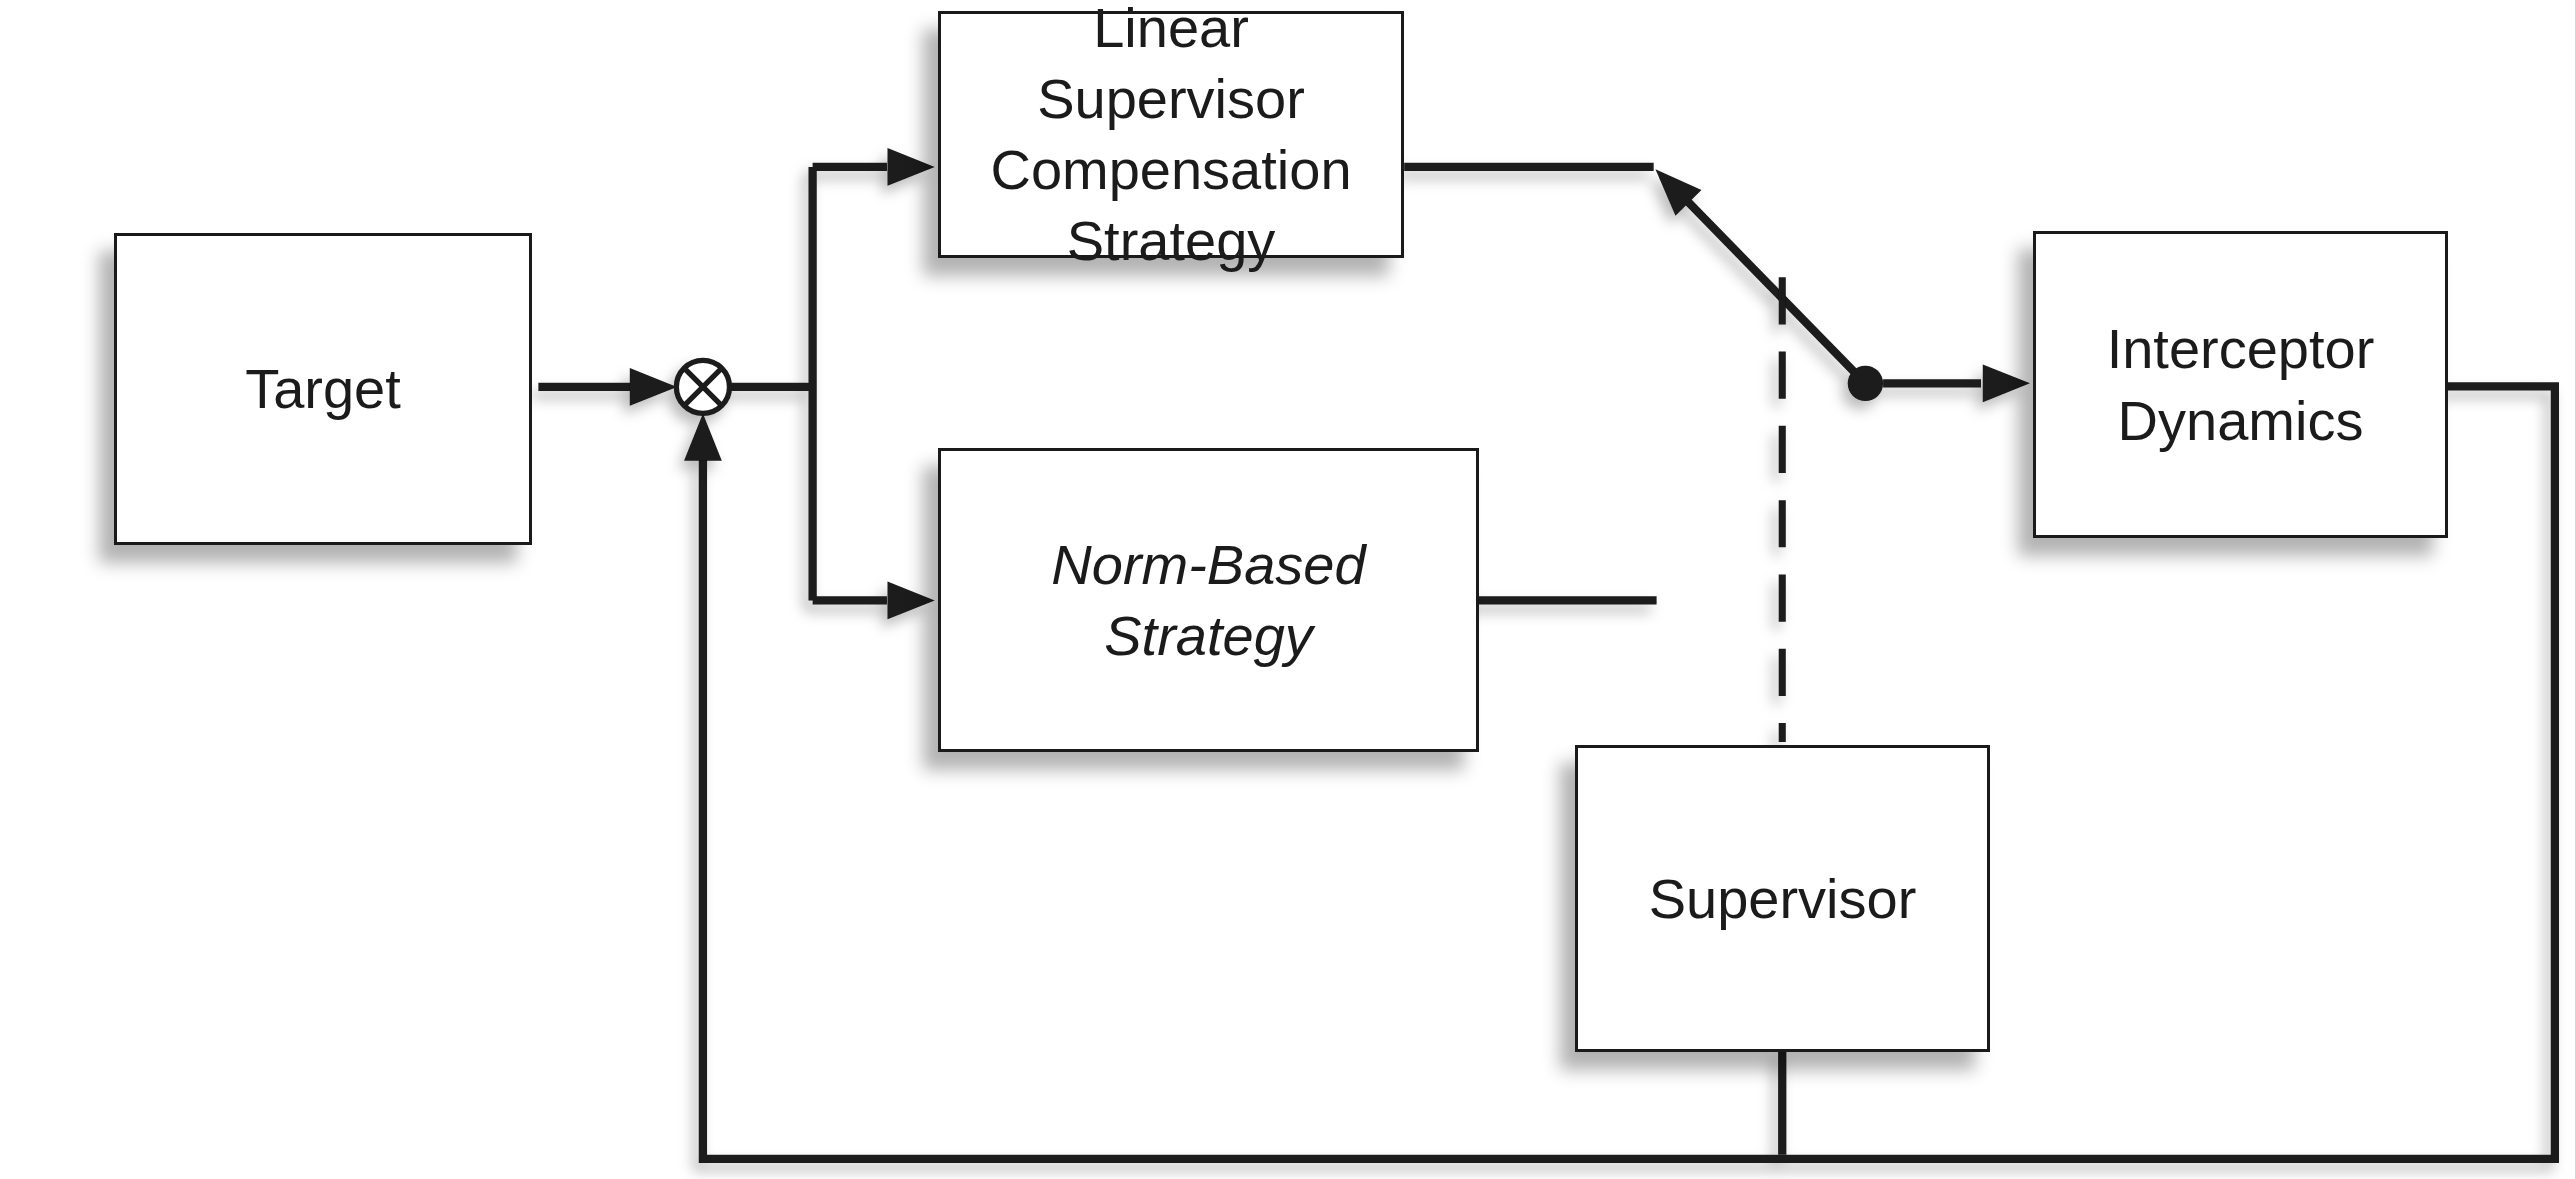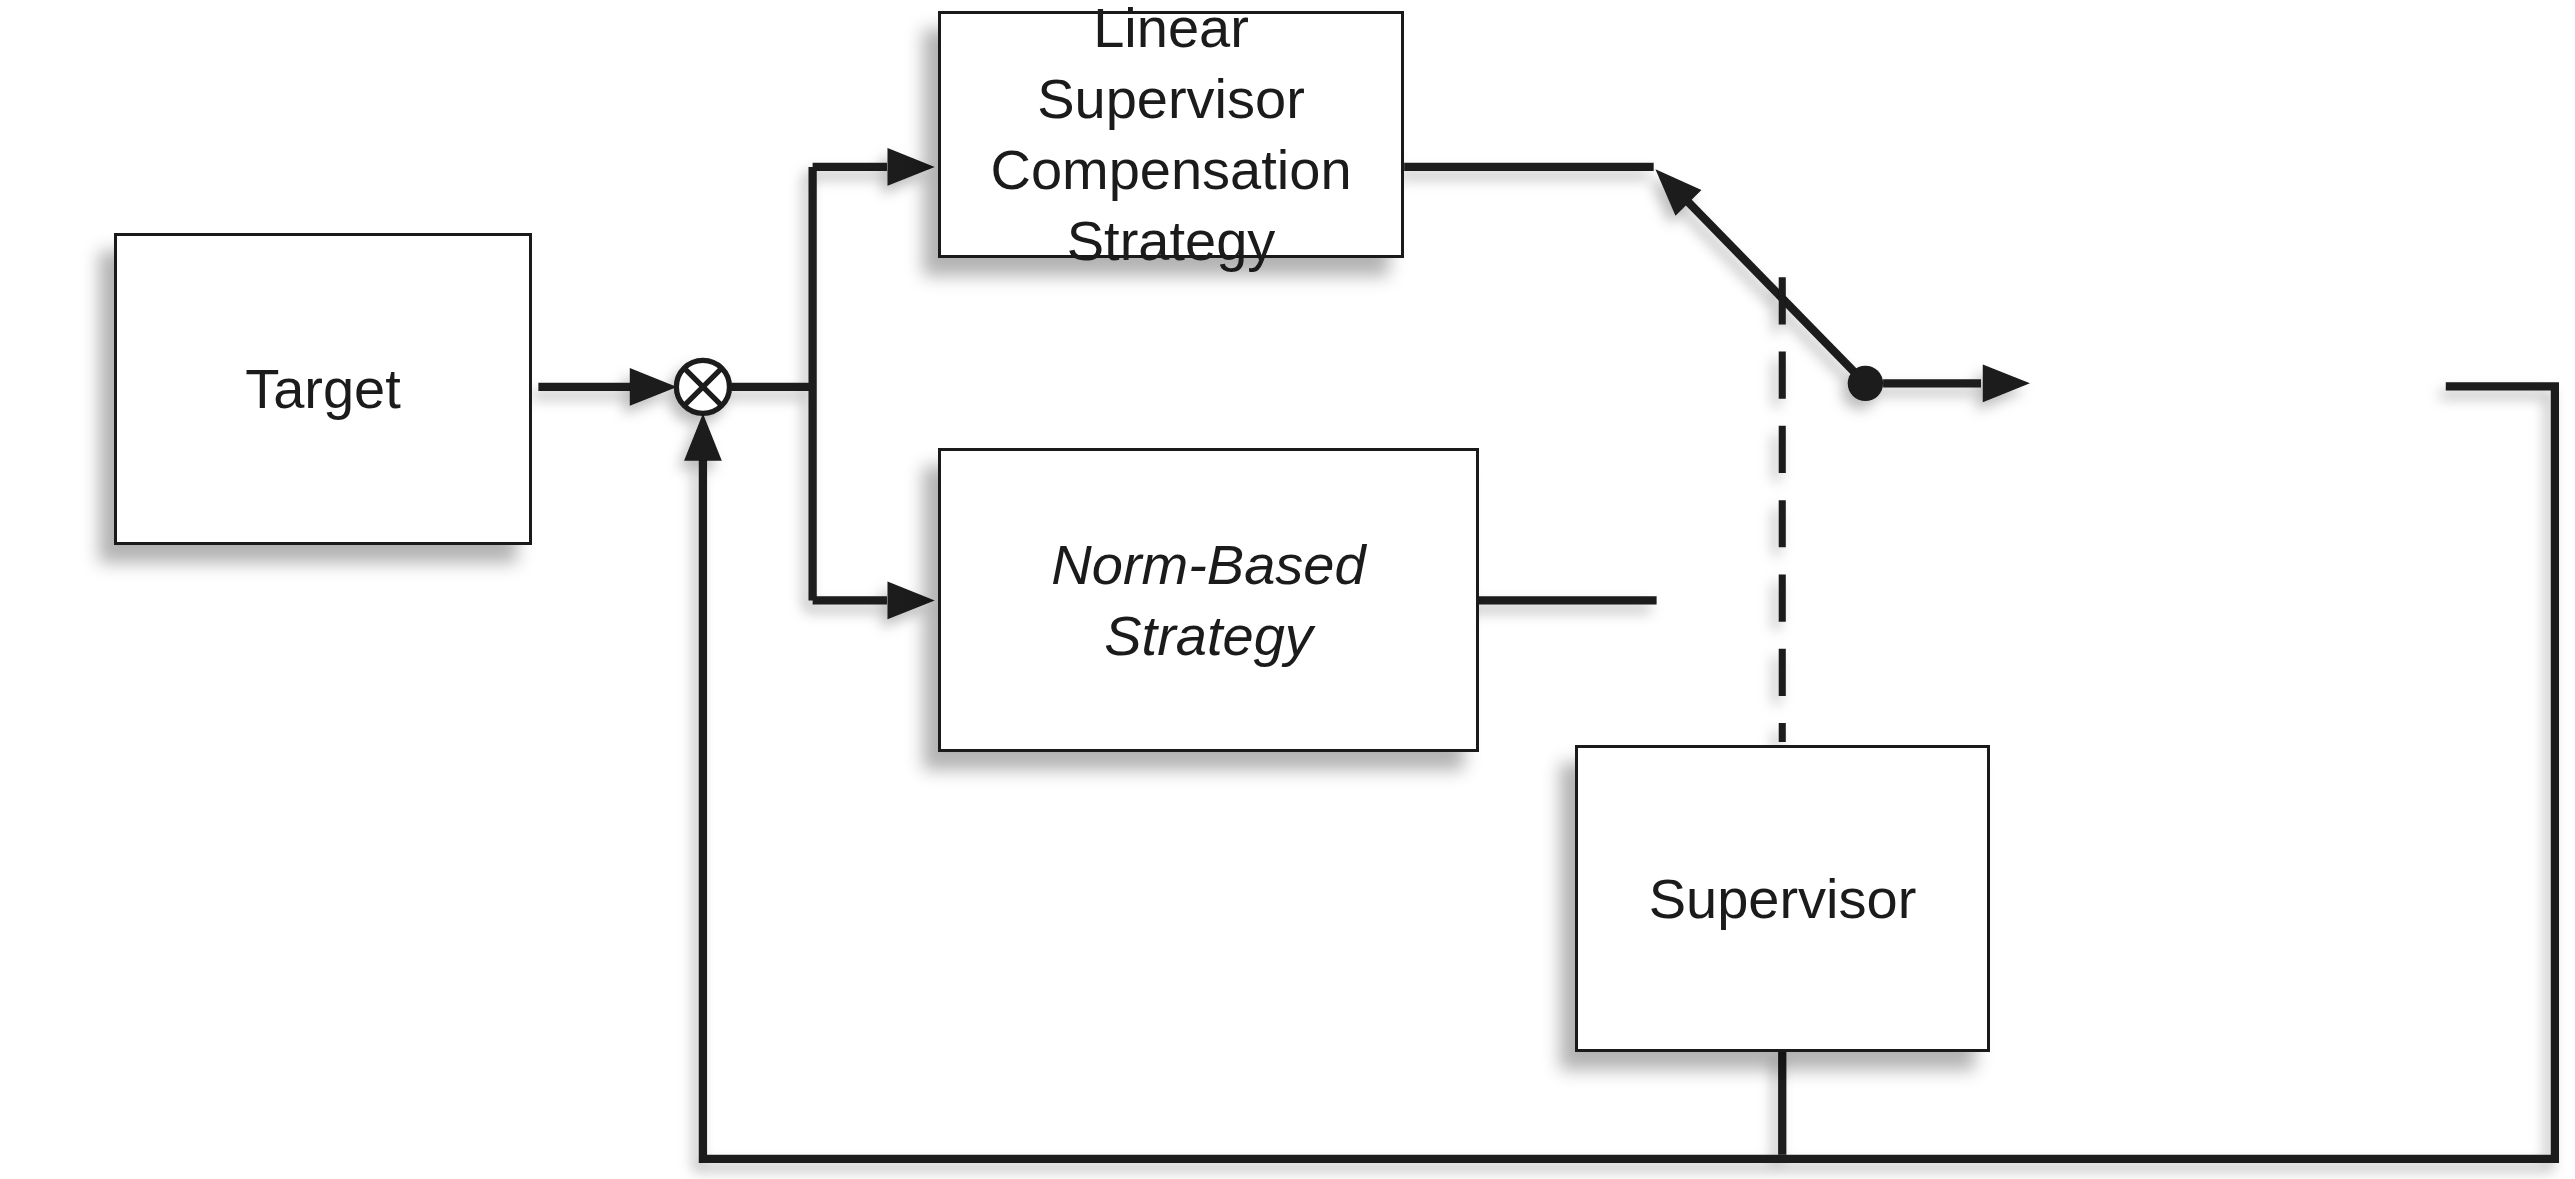--- a/index.html
+++ b/index.html
@@ -95,15 +95,19 @@
 
   <div class="node" id="node-norm">
     <span>Norm-Based</span>
     <span>Strategy</span>
   </div>
 
   <div class="node" id="node-supervisor">
     <span>Supervisor</span>
   </div>
 
+  <div class="node" id="node-interceptor">
+    <span>Interceptor</span>
+    <span>Dynamics</span>
+  </div>
 
 </div>
 
 
 </body></html>

